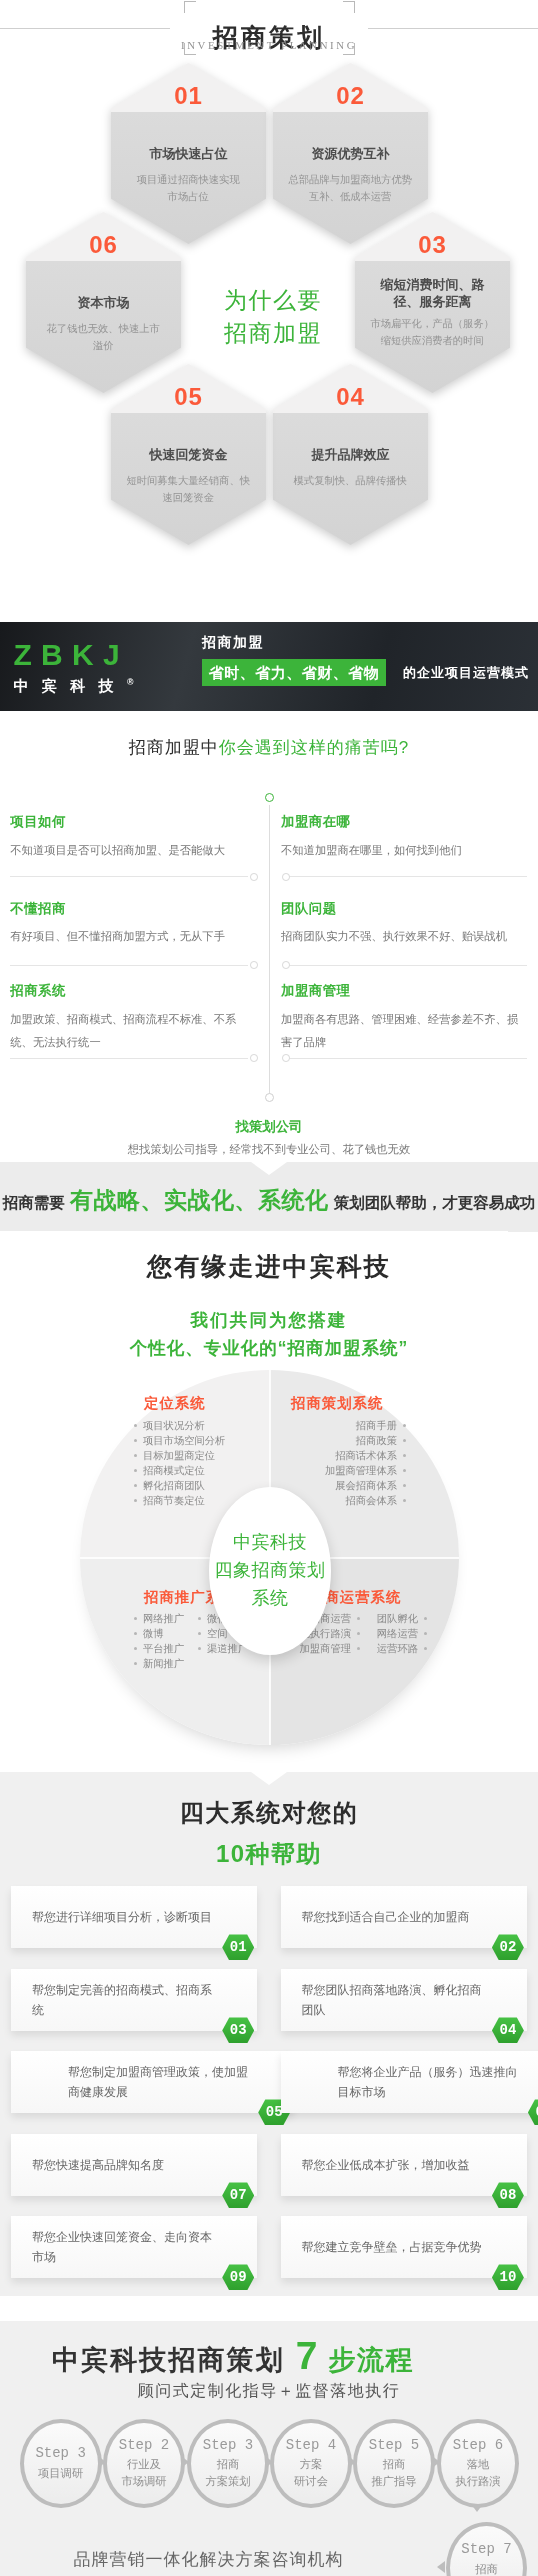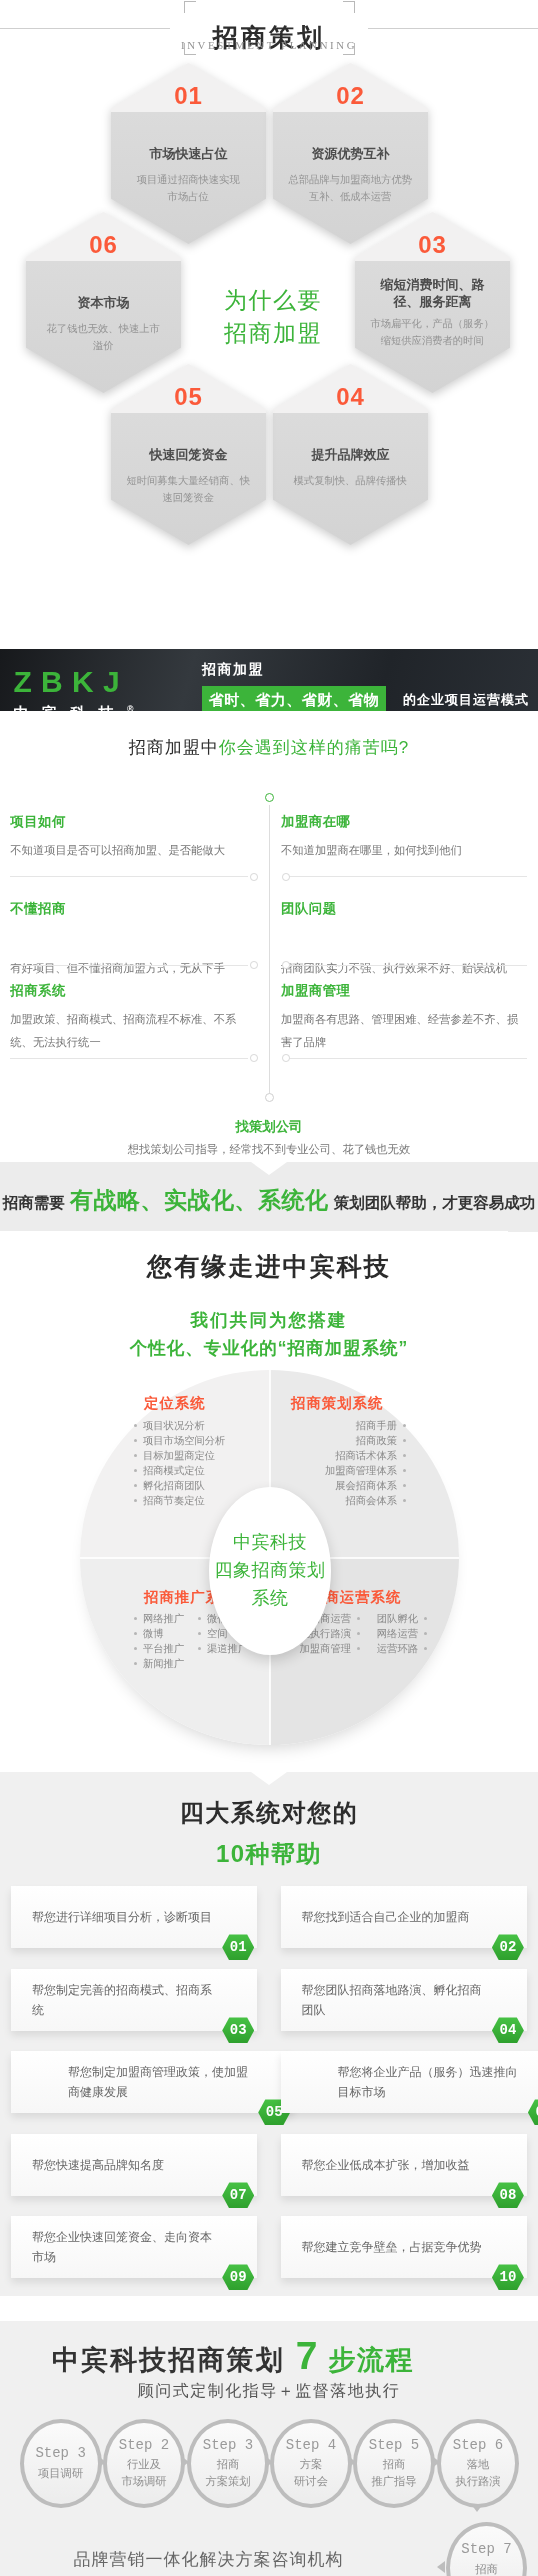--- a/index.html
+++ b/index.html
@@ -31,21 +31,21 @@
   .hex .d{position:absolute;left:5.2px;top:109px;width:144px;text-align:center;
           font-size:10.3px;color:#949494;line-height:1.62;}
   .hexw.two .t{top:65px;} .hexw.two .d{top:104px;}
   .p01{left:111px;top:63px;} .p02{left:273px;top:63px;}
   .p03{left:355px;top:212px;} .p06{left:26px;top:212px;}
   .p05{left:111px;top:364px;} .p04{left:273px;top:364px;}
   .hero-center{left:224px;top:284px;font-size:23px;color:#3cb43a;letter-spacing:1.5px;line-height:1.45;}
 
   
   .sec-banner{position:absolute;left:0;top:622px;width:538px;height:89px;
-              background:linear-gradient(105deg,#17191c 0%,#34393e 35%,#202429 70%,#2b3036 100%);margin-top:27px;}
+              background:linear-gradient(105deg,#17191c 0%,#34393e 35%,#202429 70%,#2b3036 100%);}
   .zbkj{position:absolute;left:13.4px;top:15.5px;font-size:30px;font-weight:700;color:#3cb43a;letter-spacing:9.3px;}
   .zbcn{position:absolute;left:13.4px;top:55px;font-size:15px;font-weight:700;color:#fff;letter-spacing:13.4px;}
   .zbcn sup{font-size:8.8px;letter-spacing:0;}
   .bn-top{position:absolute;left:202px;top:12.4px;font-size:14px;font-weight:700;color:#fff;letter-spacing:1.5px;}
   .bn-green{position:absolute;left:202px;top:37px;height:27px;line-height:27px;padding:0 6.7px;
             background:#3cb43a;color:#fff;font-size:15px;font-weight:700;letter-spacing:0.5px;}
   .bn-suf{position:absolute;left:403px;top:37px;height:27px;line-height:27px;
           color:#fff;font-size:13px;font-weight:700;letter-spacing:1px;}
 
   
@@ -60,21 +60,21 @@
   .sep.l{left:10.3px;} .sep.r{left:289px;}
   .dot-ring{position:absolute;width:5.7px;height:5.7px;border:1px solid #d7d7d7;border-radius:50%;background:#fff;}
   .sy1{top:165px;} .sy2{top:254px;} .sy3{top:347px;}
   .dy1{top:162px;} .dy2{top:250px;} .dy3{top:343px;}
   .dx-l{left:250px;} .dx-r{left:282px;}
   .pcol{position:absolute;width:246px;}
   .pcol.l{left:10.3px;} .pcol.r{left:281px;}
   .ph{position:absolute;font-size:13.4px;font-weight:700;color:#3cb43a;letter-spacing:0.5px;}
   .pd{position:absolute;font-size:11.3px;color:#777;line-height:2.05;width:246px;}
   .ry1h{top:102px;} .ry1d{top:128px;}
-  .ry2h{top:189px;} .ry2d{top:214px;margin-top:32px;}
+  .ry2h{top:189px;} .ry2d{top:214px;}
   .ry3h{top:271px;} .ry3d{top:297px;}
   .pain-c-t{top:407px;font-size:13.4px;font-weight:700;color:#3cb43a;}
   .pain-c-d{top:431px;font-size:11.3px;color:#777;}
 
   
   .sec-slogan{position:absolute;left:0;top:1162px;width:538px;height:70px;background:#ececec;
               display:flex;align-items:center;justify-content:center;}
   .notch{position:absolute;top:0;left:50%;transform:translateX(-50%);width:0;height:0;
          border-left:18.5px solid transparent;border-right:18.5px solid transparent;border-top:13.4px solid #fff;}
   .slg{display:flex;align-items:baseline;gap:5.2px;margin-top:7.2px;}

